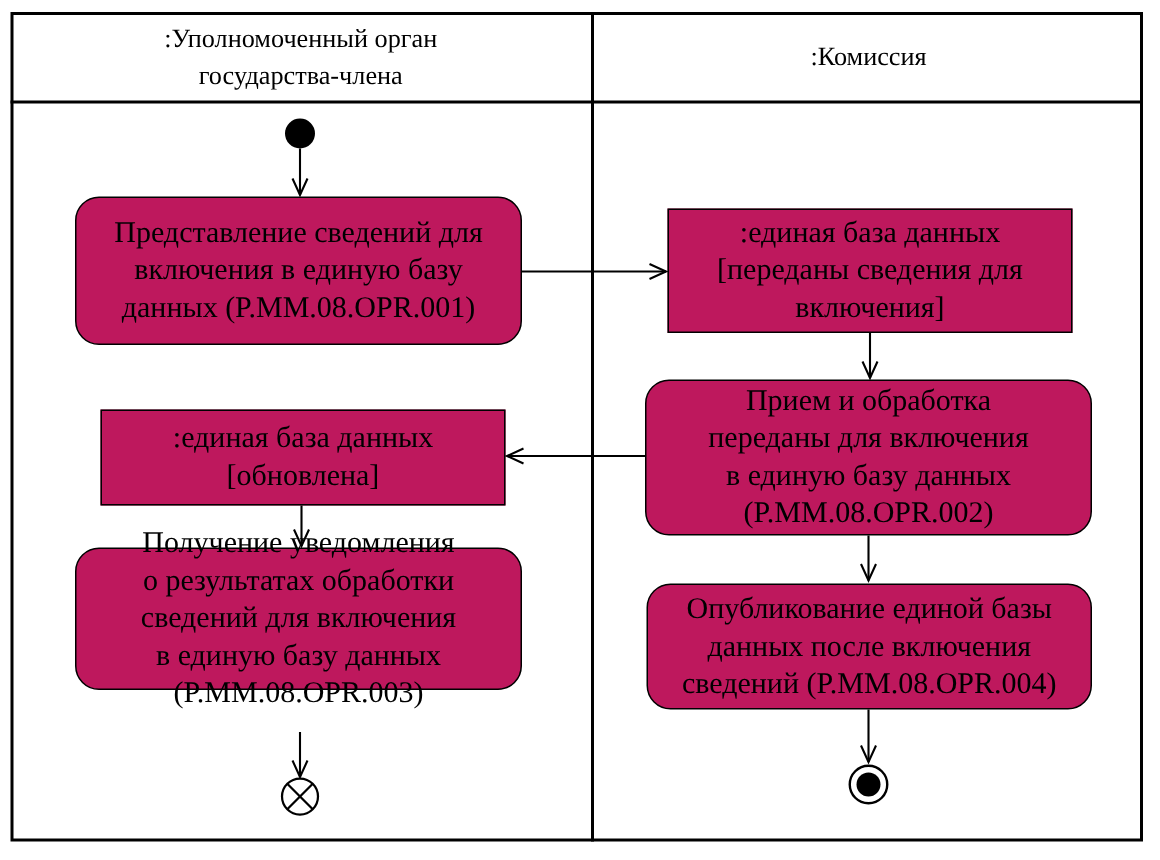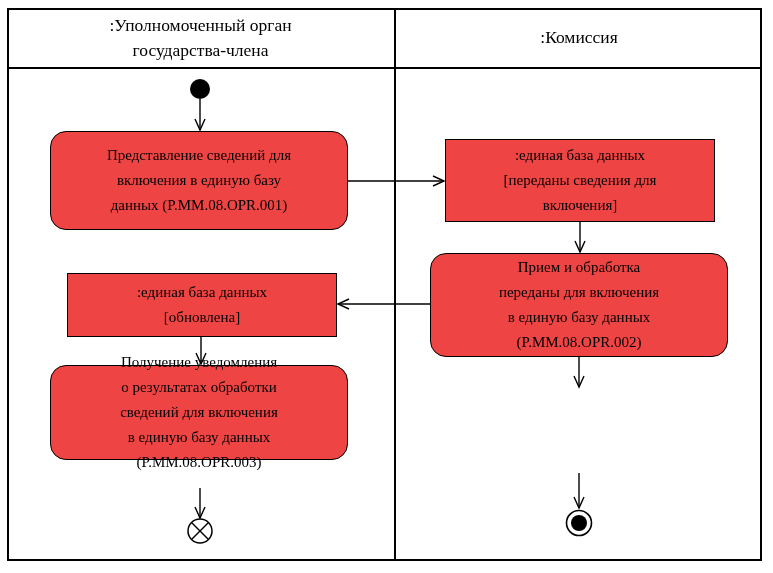--- a/index.html
+++ b/index.html
@@ -14,24 +14,24 @@
   .hline { position:absolute; background:#000; }
   .vline { position:absolute; background:#000; }
   .lane-header {
     position:absolute; top:8px; height:59px;
     display:flex; align-items:center; justify-content:center;
     text-align:center; white-space:pre-line;
     font-size:17.5px; line-height:25px;
   }
   .box {
     position:absolute; box-sizing:border-box;
-    border:1.5px solid #000; background:#ef4444;
+    border:1.5px solid #000; background:#be185d;
     display:flex; align-items:center; justify-content:center;
     text-align:center; white-space:pre-line;
-    font-size:15px; line-height:25px;
+    font-size:20px; line-height:25px;
   }
   .rounded { border-radius:16px; }
   svg.overlay { position:absolute; left:0; top:0; pointer-events:none; }
 </style>
 </head>
 <body>
 
 <div id="canvas">
 
   <div class="frame"></div>
@@ -59,20 +59,23 @@
 
   <div class="box" style="left:67px; top:273px; width:270px; height:64px;">:единая база данных
 [обновлена]</div>
 
   <div class="box rounded" style="left:50px; top:365px; width:298px; height:95px;">Получение уведомления
 о результатах обработки
 сведений для включения
 в единую базу данных
 (P.MM.08.OPR.003)</div>
 
+  <div class="box rounded" style="left:431px; top:389px; width:297px; height:84px;">Опубликование единой базы
+данных после включения
+сведений (P.MM.08.OPR.004)</div>
 
   <svg class="overlay" width="773" height="573" viewBox="0 0 773 573">
     <defs>
       <marker id="arrow" markerWidth="16" markerHeight="14" refX="12" refY="6" orient="auto" markerUnits="userSpaceOnUse">
         <path d="M1,1 L12,6 L1,11" fill="none" stroke="#000" stroke-width="1.4"></path>
       </marker>
     </defs>
 
     <circle cx="200" cy="89" r="10" fill="#000"></circle>
 

